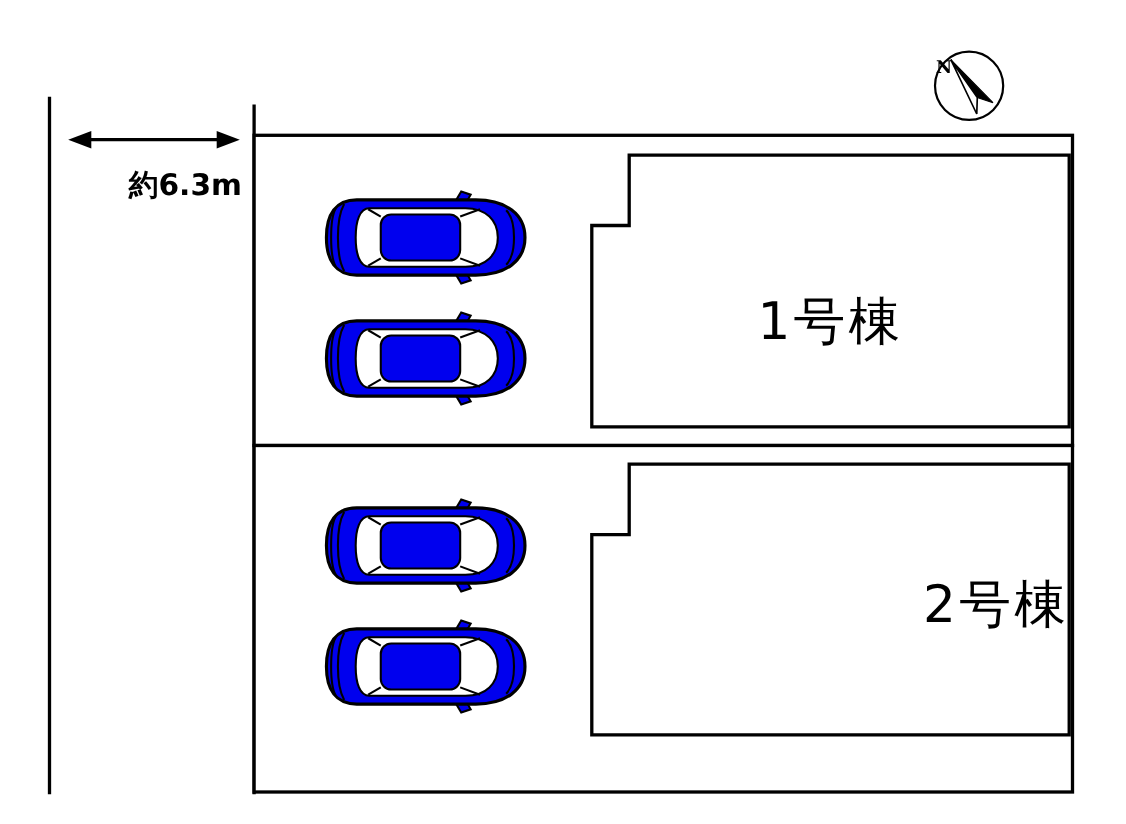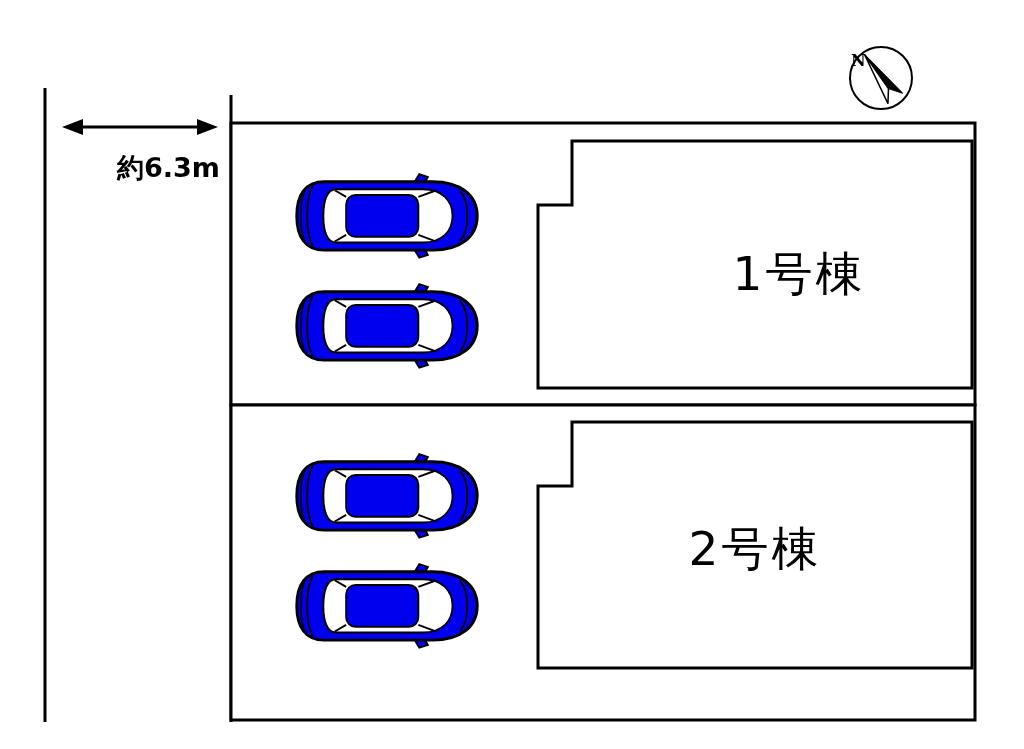--- a/index.html
+++ b/index.html
@@ -39,22 +39,22 @@
   
   .road-width-label{
     position:absolute;left:60px;top:150px;width:160px;
     text-align:right;font-size:27px;font-weight:600;color:var(--line-black);
   }
   .building-label{
     position:absolute;width:434px;text-align:center;
     font-size:47px;font-weight:500;letter-spacing:3px;
     color:var(--line-black);
   }
-  #building-label-1{left:538px;top:243px;margin-left:44px;}
-  #building-label-2{left:538px;top:518px;}
+  #building-label-1{left:538px;top:261px;}
+  #building-label-2{left:538px;top:518px;text-align:right;}
 </style>
 </head>
 <body>
 
 <div id="stage">
 
   <svg id="plan-svg" width="1024" height="749" viewBox="0 0 1024 749">
 
     <defs>
 

